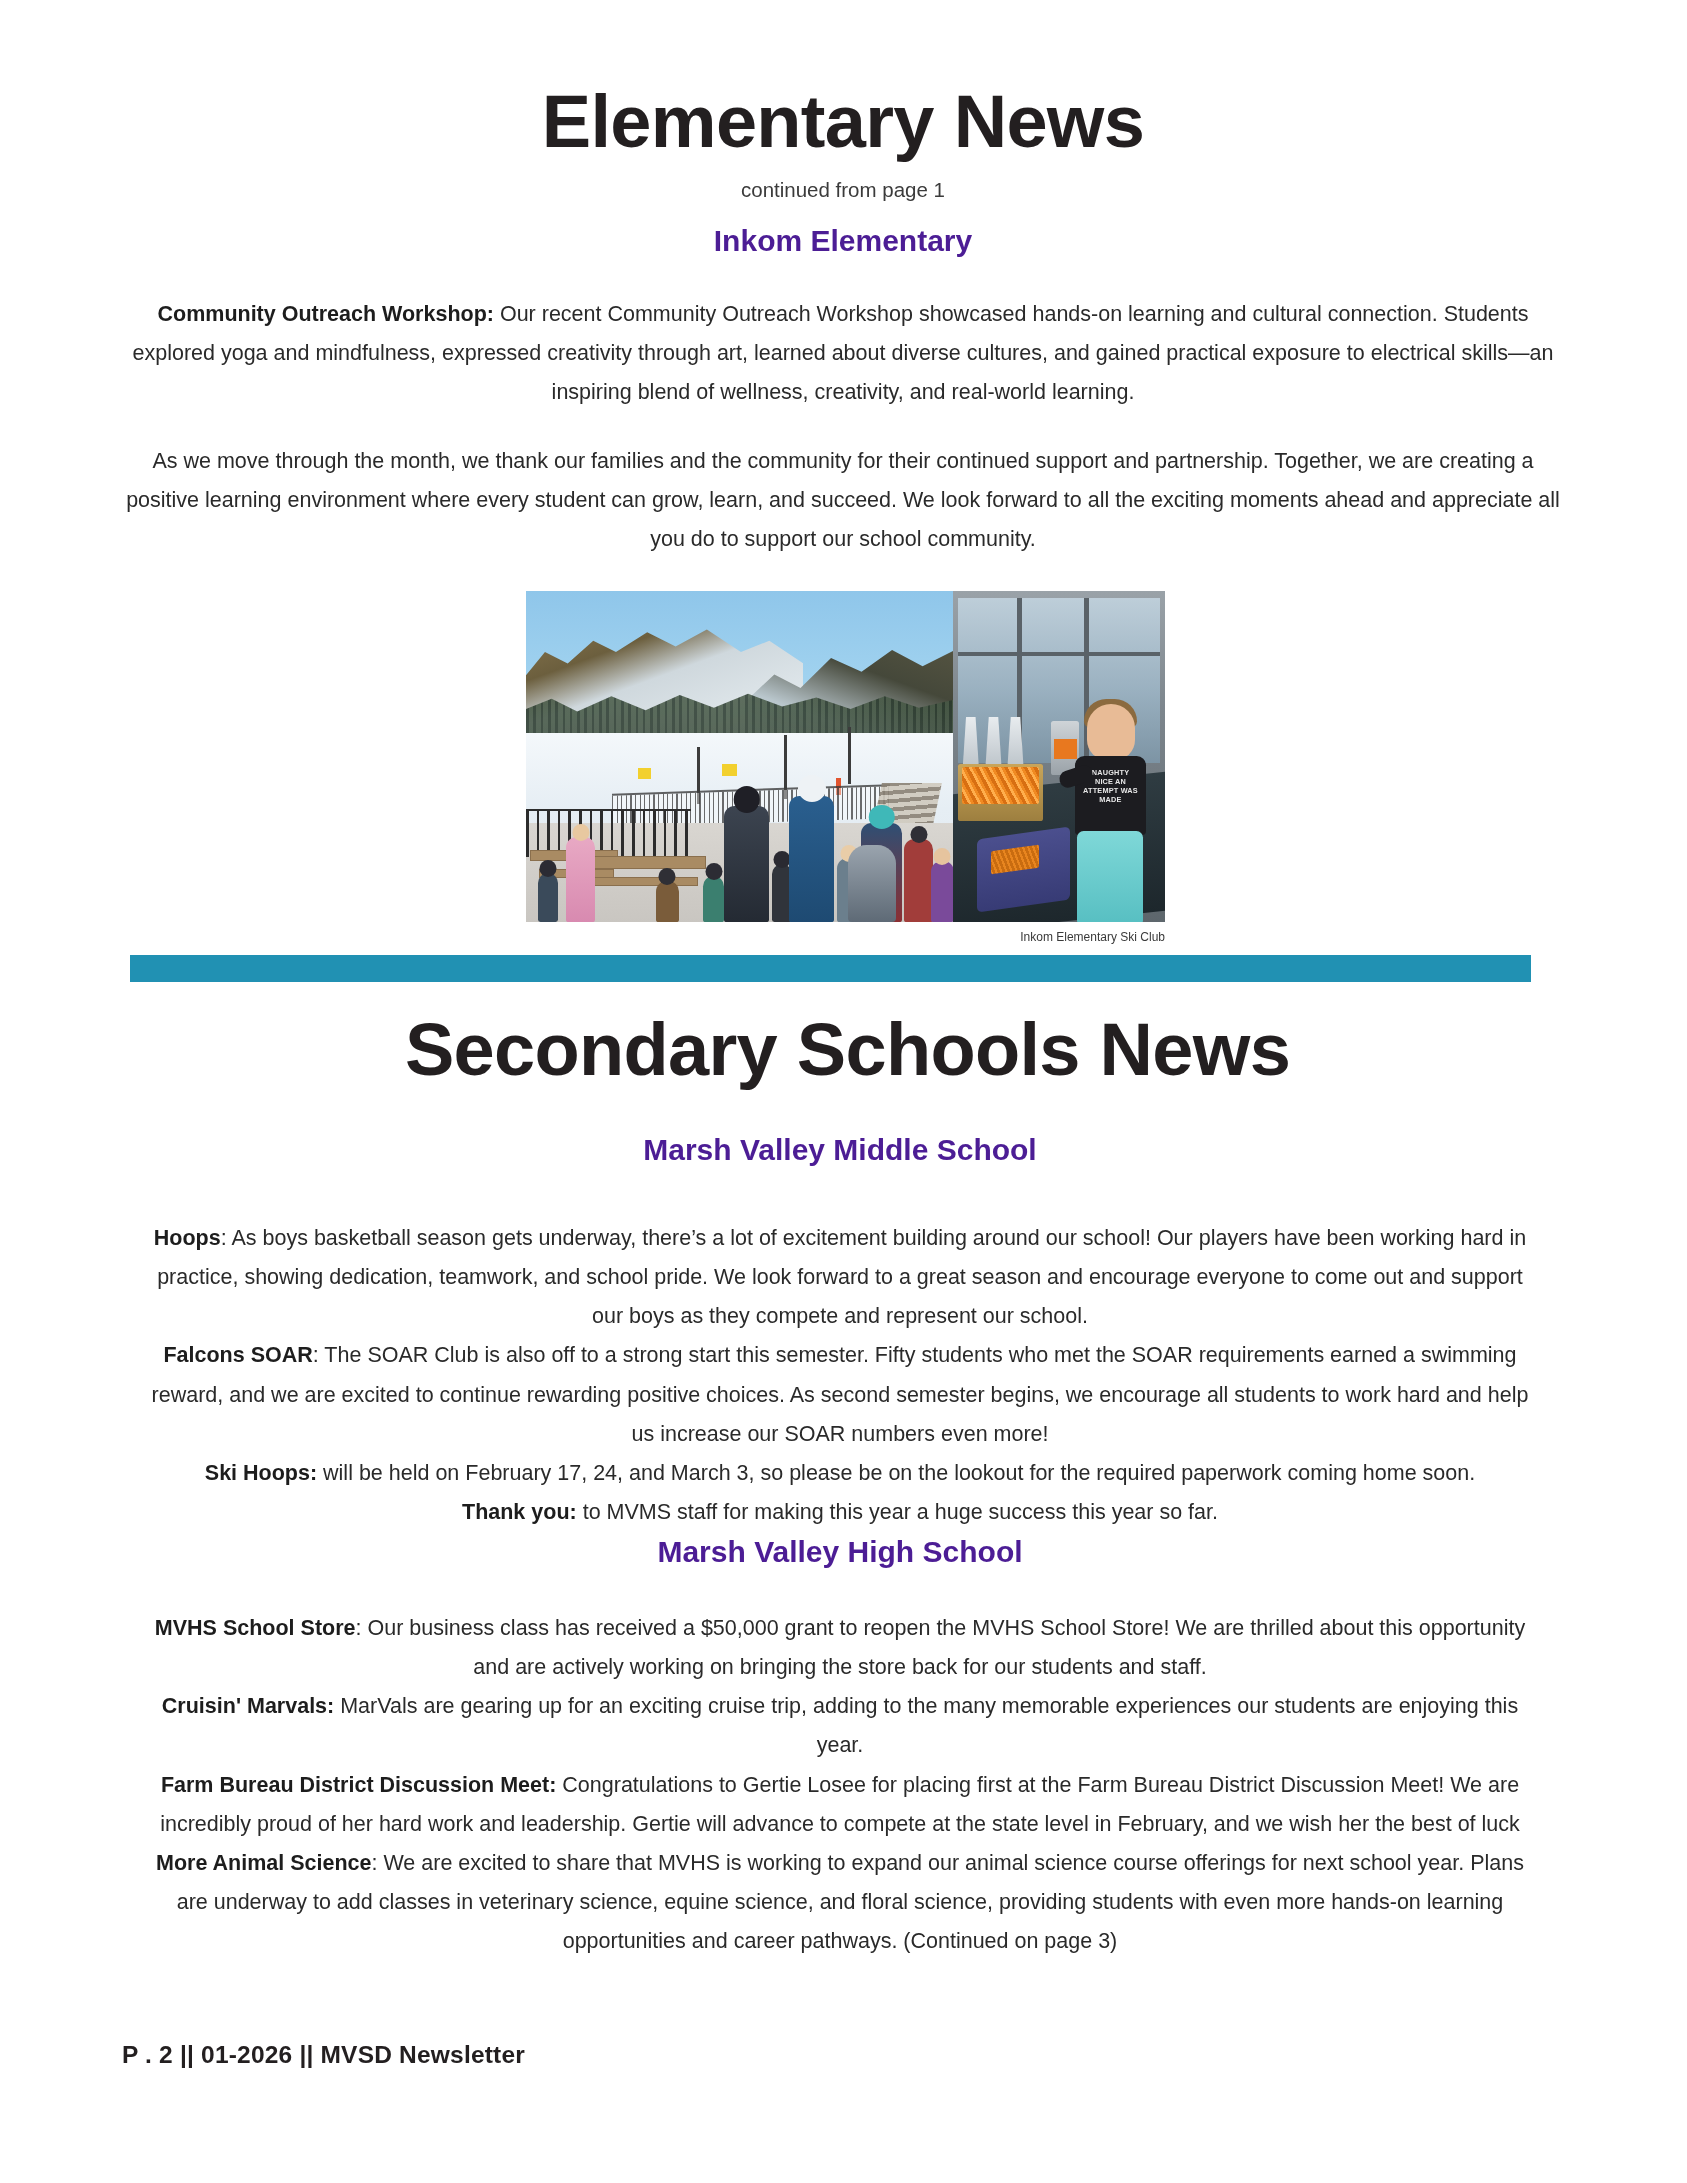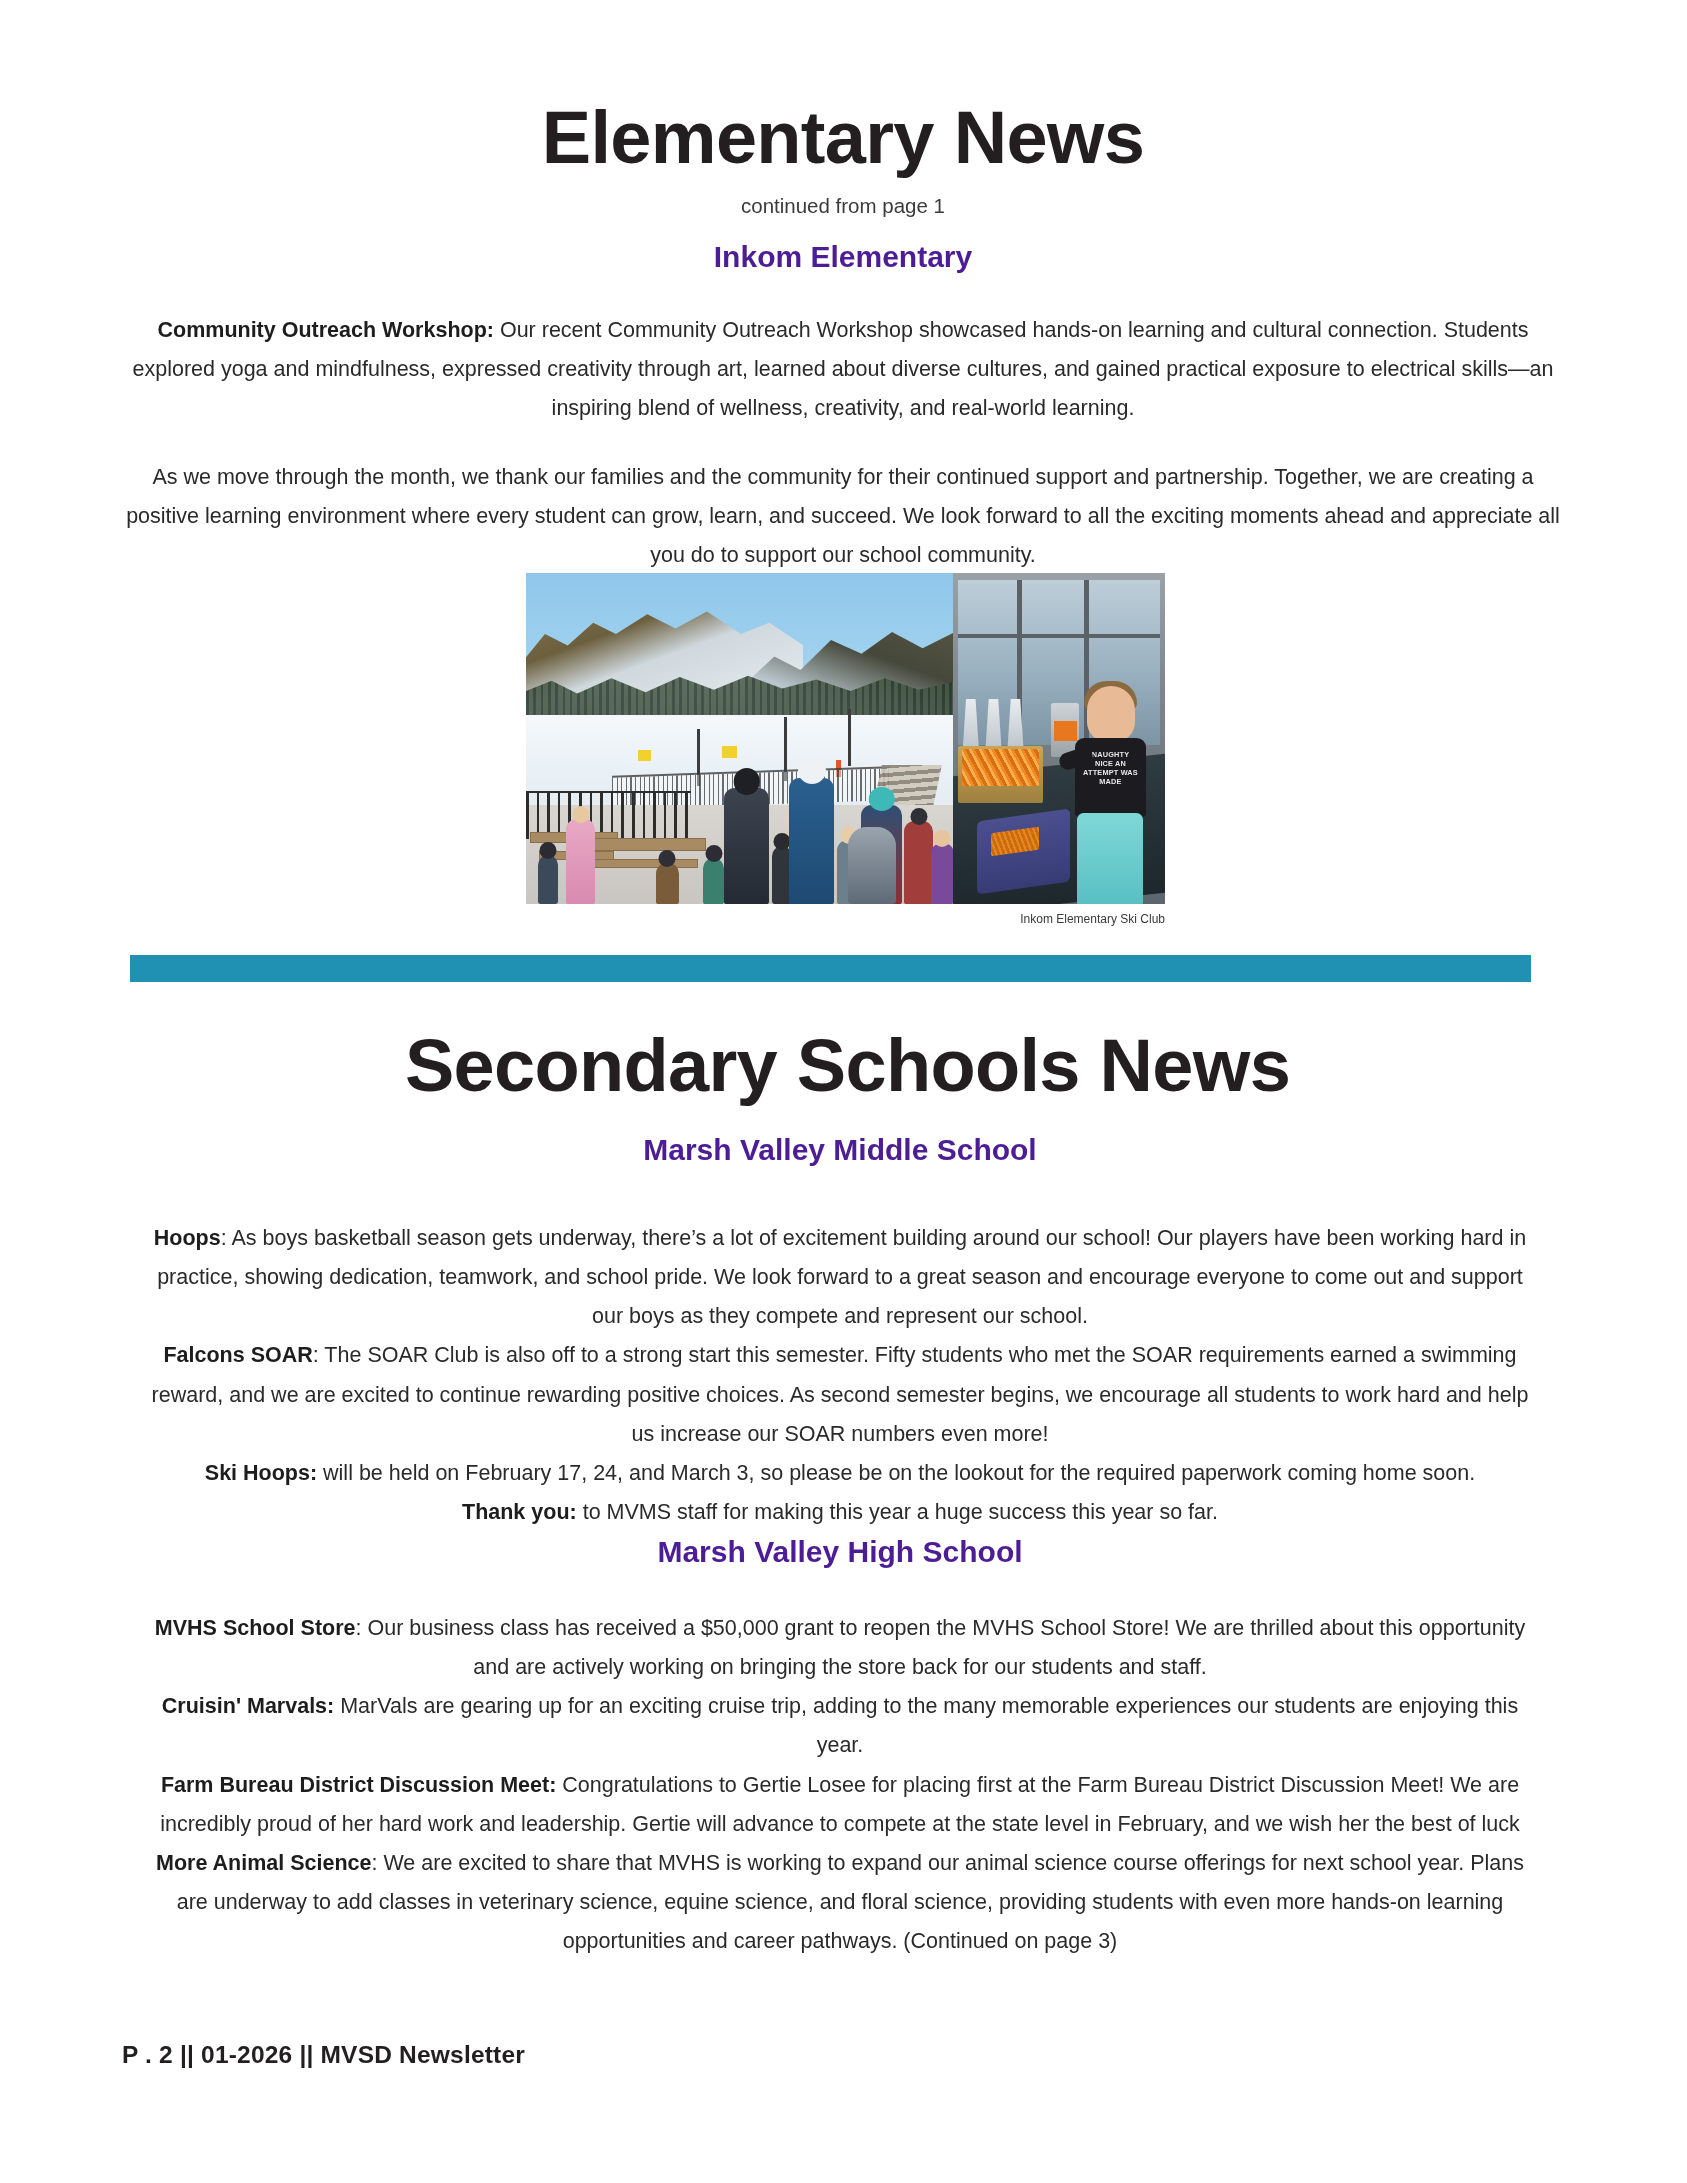--- a/index.html
+++ b/index.html
@@ -24,21 +24,21 @@
 
   
   .display-title {
     text-align: center;
     font-family: "Liberation Sans", sans-serif;
     font-weight: 700;
     font-size: 74px;
     letter-spacing: -0.7px;
     line-height: 1.05;
     color: #231f20;
-    margin: 16px;
+    margin: 0;
   }
   .continued-note {
     text-align: center;
     font-size: 20.5px;
     color: #3b3b3b;
     margin: 17px 0 0 0;
     font-weight: 400;
   }
   .school-heading {
     text-align: center;
@@ -85,20 +85,21 @@
     left: 526px;
     top: 573px;
     width: 639px;
   }
   .photo-row {
     display: flex;
     width: 639px;
     height: 331px;
     overflow: hidden;
     background: #dfe6ea;
+    margin-top: 18px;
   }
   .photo {
     position: relative;
     overflow: hidden;
   }
   .photo-ski { width: 427px; height: 331px; }
   .photo-lunch { width: 212px; height: 331px; }
 
   
   .sky {

